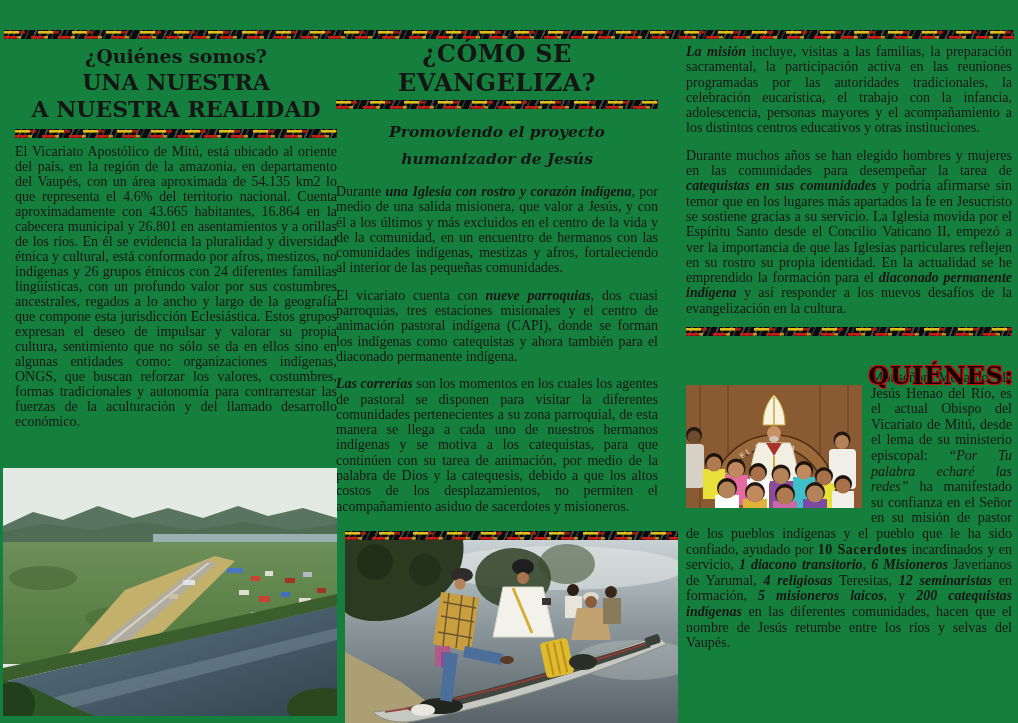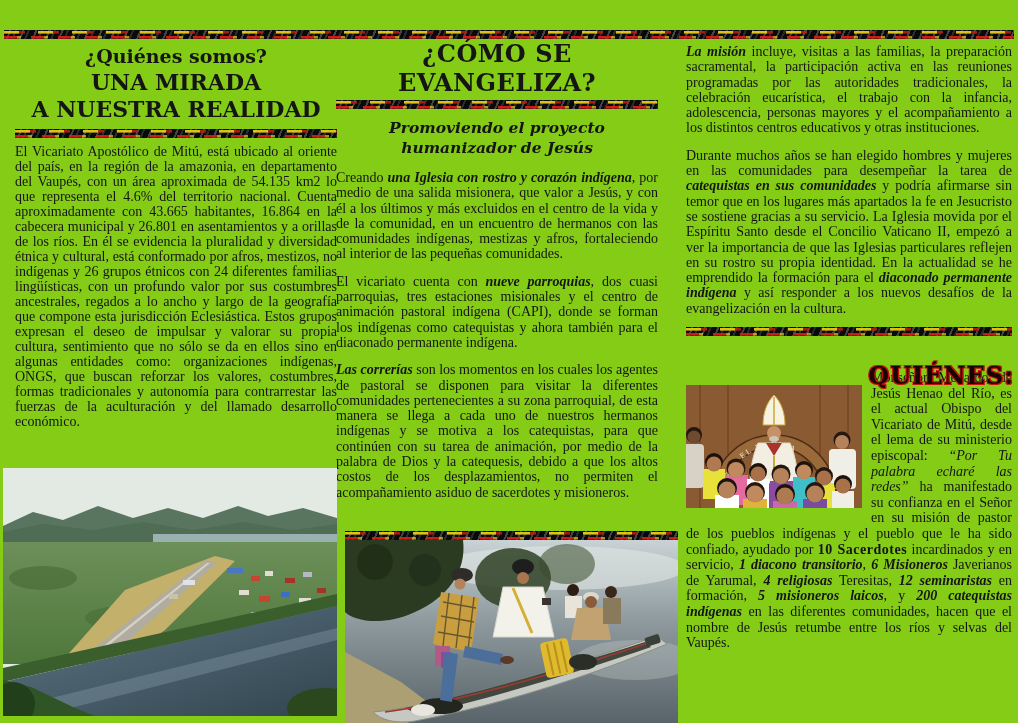--- a/index.html
+++ b/index.html
@@ -1,36 +1,36 @@
 <!DOCTYPE html>
 <html><head>
 <meta charset="utf-8">
 <style>
   html,body{margin:0;padding:0;background:#ffffff;}
-  .page{position:relative;width:1018px;height:723px;background:#84cc16;overflow:hidden;
+  .page{position:relative;width:1018px;height:723px;background:#15803d;overflow:hidden;
         font-family:"Liberation Serif", serif;color:#151515;}
   .band{height:9px;
     background-image:
       repeating-linear-gradient(90deg, rgba(233,201,28,.95) 0 15px, rgba(190,30,20,.85) 15px 21px, rgba(0,0,0,0) 21px 34px),
       repeating-linear-gradient(90deg, rgba(214,28,22,.95) 0 13px, rgba(233,201,28,.7) 13px 17px, rgba(0,0,0,0) 17px 27px),
       repeating-linear-gradient(113deg, #0a0a0a 0 5px, #444 5px 7px, #0a0a0a 7px 10px, #2b2b2b 10px 12px);
     background-size:100% 2.6px, 100% 2.6px, 100% 100%;
     background-position:0 .6px, 0 calc(100% - .6px), 0 0;
     background-repeat:no-repeat,no-repeat,repeat;}
   .band-top{position:absolute;left:4px;right:4px;top:30px;}
   .band-photo2{position:absolute;left:345px;width:333px;top:531px;}
   .col{position:absolute;top:39px;}
   .col1{left:15px;width:322px;}
   .col2{left:336px;width:322px;}
   .col3{left:686px;width:326px;}
   .h-small{font-family:"DejaVu Serif",serif;font-size:19px;font-weight:bold;text-align:center;margin:6px 0 2px;}
   .h-big{font-family:"DejaVu Serif",serif;font-size:22px;font-weight:bold;text-align:center;line-height:27px;margin:0 0 6px;}
   .h-col2{font-family:"DejaVu Serif",serif;font-size:24px;font-weight:bold;text-align:center;letter-spacing:.5px;margin:0 0 3px;}
   .subtitle{font-family:"DejaVu Serif",serif;font-size:15.5px;font-weight:bold;font-style:italic;
-            text-align:center;line-height:20px;margin:9px 18px 0;}
+            text-align:center;line-height:27px;margin:9px 18px 0;}
   p.body{font-size:14px;line-height:15.3px;text-align:justify;margin:12px 0 0;}
   .col1 p.body{margin-top:6px;line-height:15px;}
   .bi{font-weight:bold;font-style:italic;}
   .b{font-weight:bold;letter-spacing:.5px;}
   .i{font-style:italic;font-family:Liberation Serif, serif;}
   .photo1{position:absolute;left:3px;top:468px;width:334px;height:248px;}
   .photo2{position:absolute;left:345px;top:540px;width:333px;height:183px;}
   .quienes{position:relative;margin-top:10px;}
   .quienes-title{font-family:"DejaVu Serif",serif;font-size:24px;font-weight:bold;letter-spacing:1px;
     color:#170303;white-space:nowrap;position:absolute;top:-9px;right:-2px;margin:0;
@@ -43,32 +43,32 @@
 </head>
 <body>
 
 <div class="page">
 
   <div class="band band-top"></div>
 
   <div class="col col1">
     <div class="h-small">¿Quiénes somos?</div>
     <div class="h-big">
-      <div>UNA MIRADA</div>
+      <div>UNA NUESTRA</div>
       <div>A NUESTRA REALIDAD</div>
     </div>
     <div class="band"></div>
     <p class="body">El Vicariato Apostólico de Mitú, está ubicado al oriente del país, en la región de la amazonia, en departamento del Vaupés, con un área aproximada de 54.135 km2 lo que representa el 4.6% del territorio nacional. Cuenta aproximadamente con 43.665 habitantes, 16.864 en la cabecera municipal y 26.801 en asentamientos y a orillas de los ríos. En él se evidencia la pluralidad y diversidad étnica y cultural, está conformado por afros, mestizos, no indígenas y 26 grupos étnicos con 24 diferentes familias lingüísticas, con un profundo valor por sus costumbres ancestrales, regados a lo ancho y largo de la geografía que compone esta jurisdicción Eclesiástica. Estos grupos expresan el deseo de impulsar y valorar su propia cultura, sentimiento que no sólo se da en ellos sino en algunas entidades como: organizaciones indígenas, ONGS, que buscan reforzar los valores, costumbres, formas tradicionales y autonomía para contrarrestar las fuerzas de la aculturación y del llamado desarrollo económico.</p>
   </div>
 
   <div class="col col2">
     <div class="h-col2">¿CÓMO SE EVANGELIZA?</div>
     <div class="band"></div>
     <div class="subtitle">Promoviendo el proyecto humanizador de Jesús</div>
-    <p class="body"><span>Creando </span><span class="bi">una Iglesia con rostro y corazón indígena</span><span>, por medio de una salida misionera, que valor a Jesús, y con él a los últimos y más excluidos en el centro de la vida y de la comunidad, en un encuentro de hermanos con las comunidades indígenas, mestizas y afros, fortaleciendo al interior de las pequeñas comunidades.</span></p>
+    <p class="body"><span>Durante </span><span class="bi">una Iglesia con rostro y corazón indígena</span><span>, por medio de una salida misionera, que valor a Jesús, y con él a los últimos y más excluidos en el centro de la vida y de la comunidad, en un encuentro de hermanos con las comunidades indígenas, mestizas y afros, fortaleciendo al interior de las pequeñas comunidades.</span></p>
     <p class="body"><span>El vicariato cuenta con </span><span class="bi">nueve parroquias</span><span>, dos cuasi parroquias, tres estaciones misionales y el centro de animación pastoral indígena (CAPI), donde se forman los indígenas como catequistas y ahora también para el diaconado permanente indígena.</span></p>
     <p class="body"><span class="bi">Las correrías</span><span> son los momentos en los cuales los agentes de pastoral se disponen para visitar la diferentes comunidades pertenecientes a su zona parroquial, de esta manera se llega a cada uno de nuestros hermanos indígenas y se motiva a los catequistas, para que continúen con su tarea de animación, por medio de la palabra de Dios y la catequesis, debido a que los altos costos de los desplazamientos, no permiten el acompañamiento asiduo de sacerdotes y misioneros.</span></p>
   </div>
 
   <div class="col col3">
     <p class="body" style="margin-top:5px"><span class="bi">La misión</span><span> incluye, visitas a las familias, la preparación sacramental, la participación activa en las reuniones programadas por las autoridades tradicionales, la celebración eucarística, el trabajo con la infancia, adolescencia, personas mayores y el acompañamiento a los distintos centros educativos y otras instituciones.</span></p>
     <p class="body"><span>Durante muchos años se han elegido hombres y mujeres en las comunidades para desempeñar la tarea de </span><span class="bi">catequistas en sus comunidades</span><span> y podría afirmarse sin temor que en los lugares más apartados la fe en Jesucristo se sostiene gracias a su servicio. La Iglesia movida por el Espíritu Santo desde el Concilio Vaticano II, empezó a ver la importancia de que las Iglesias particulares reflejen en su rostro su propia identidad. En la actualidad se he emprendido la formación para el </span><span class="bi">diaconado permanente indígena</span><span> y así responder a los nuevos desafíos de la evangelización en la cultura.</span></p>
     <div class="band"></div>
 
     <div class="quienes">

